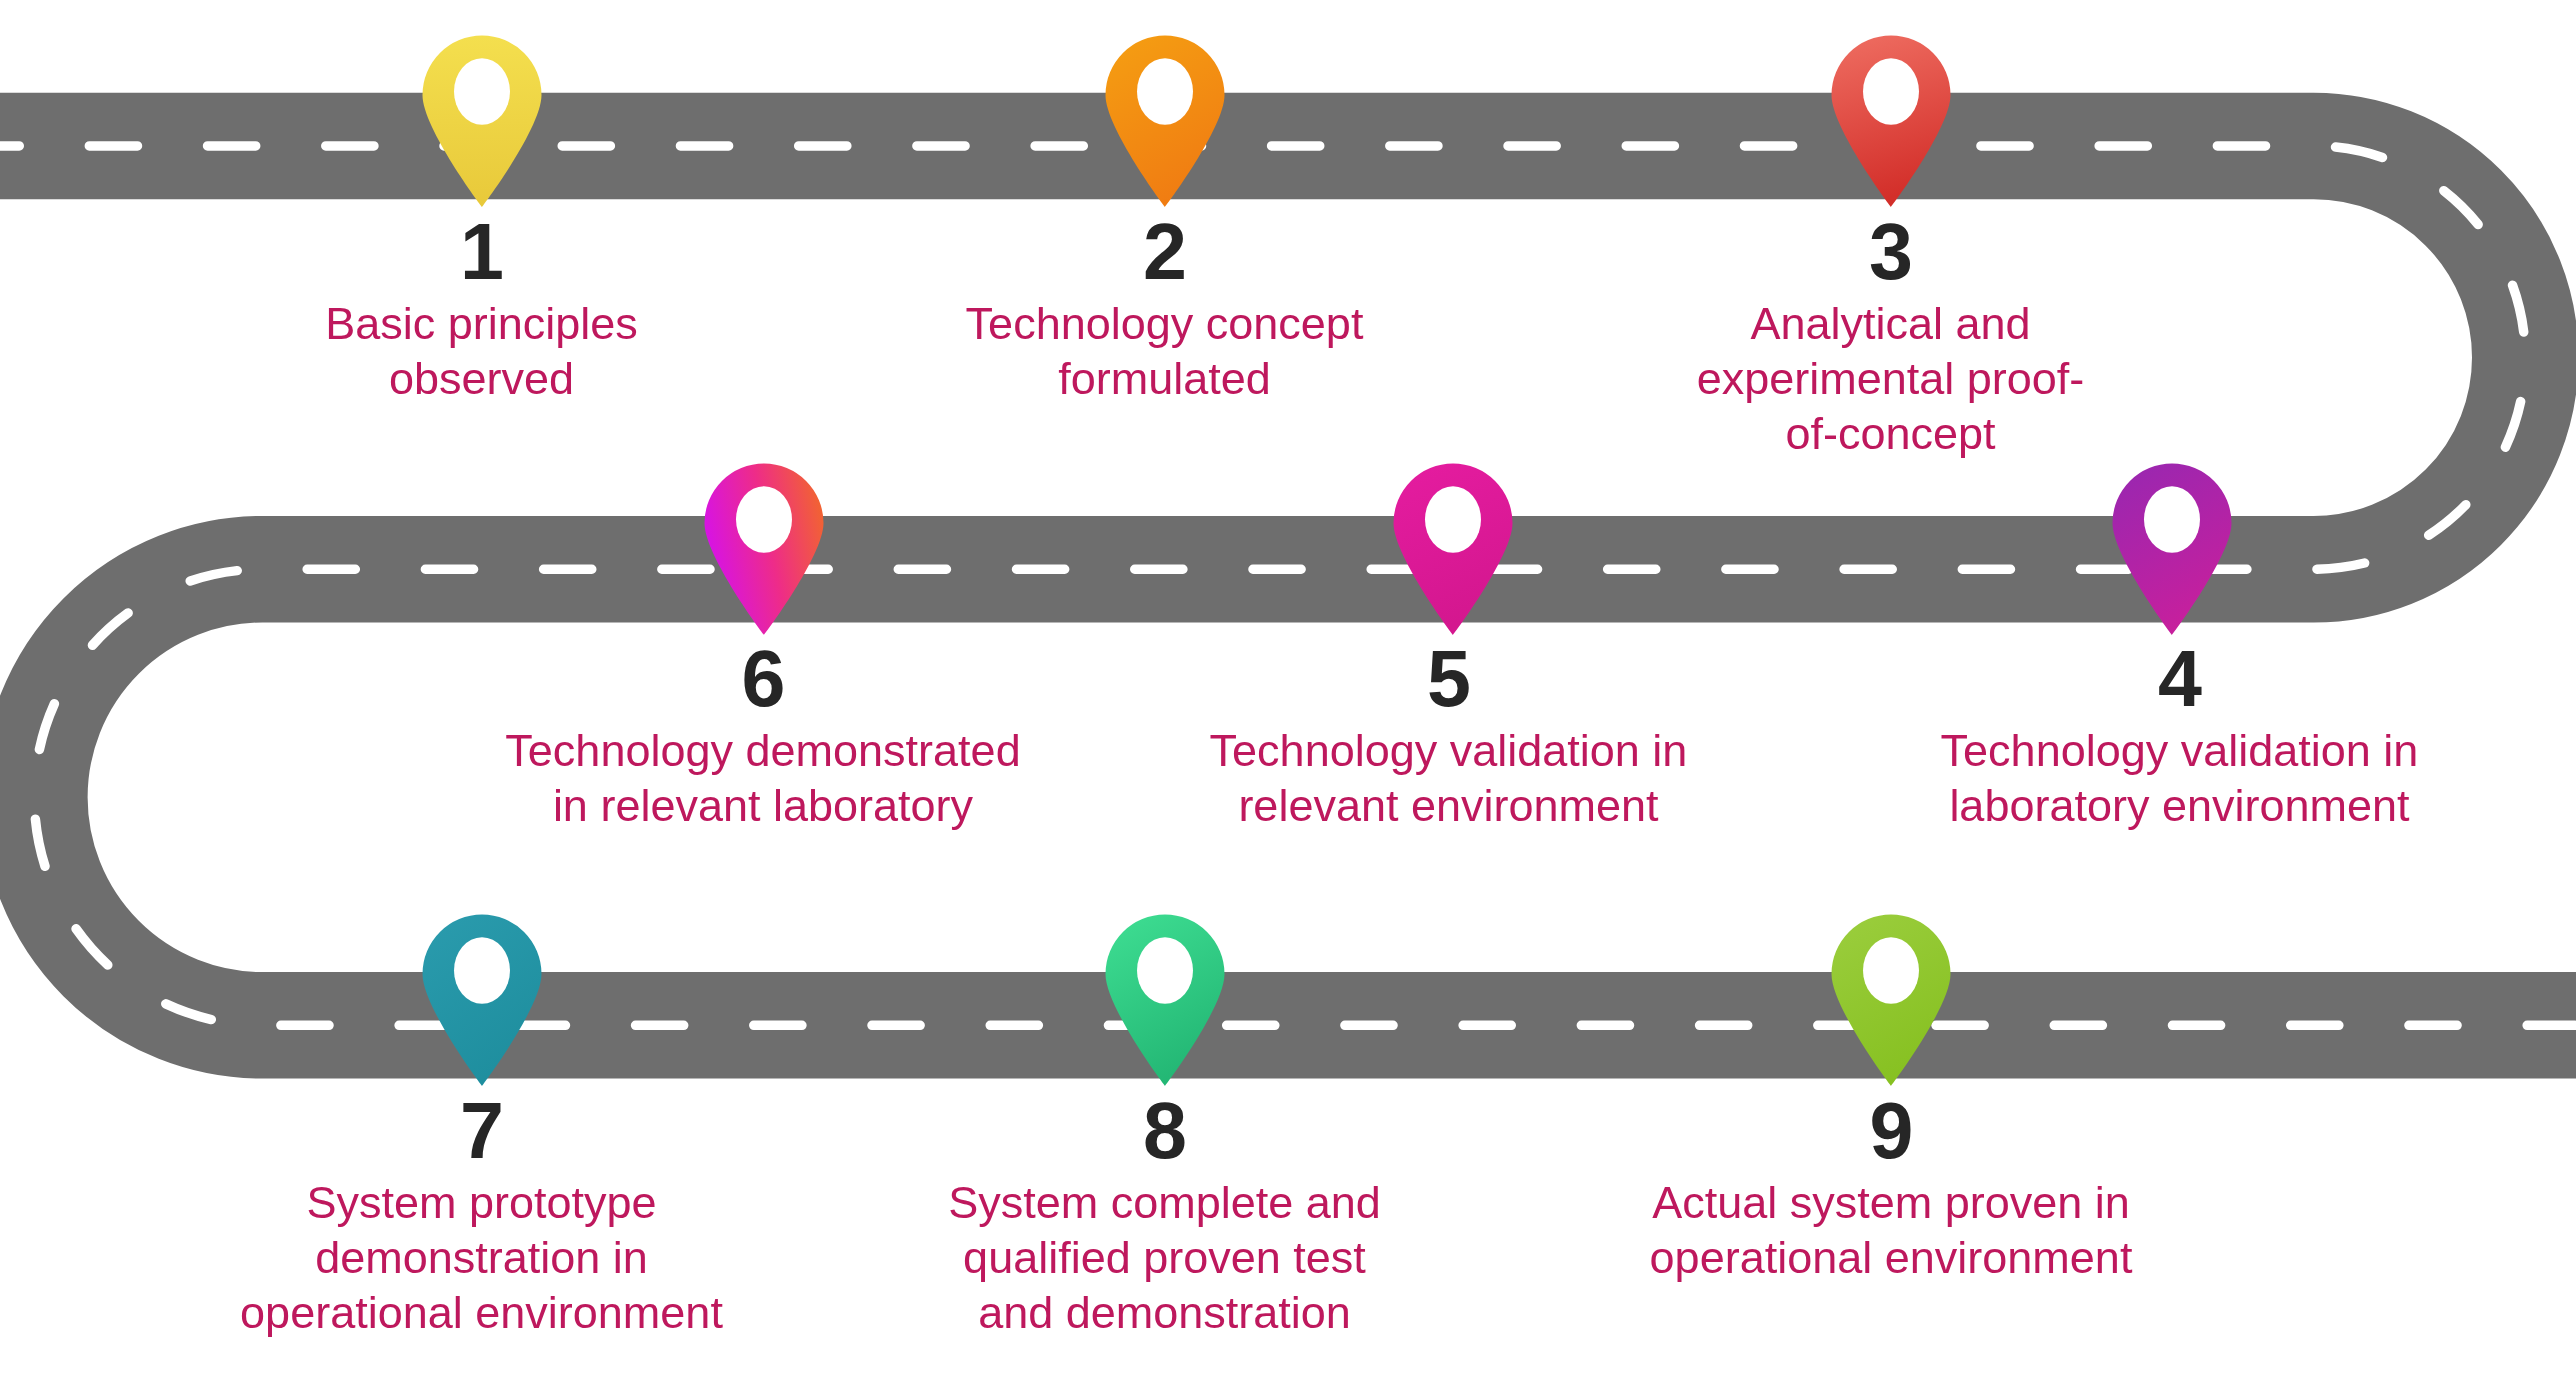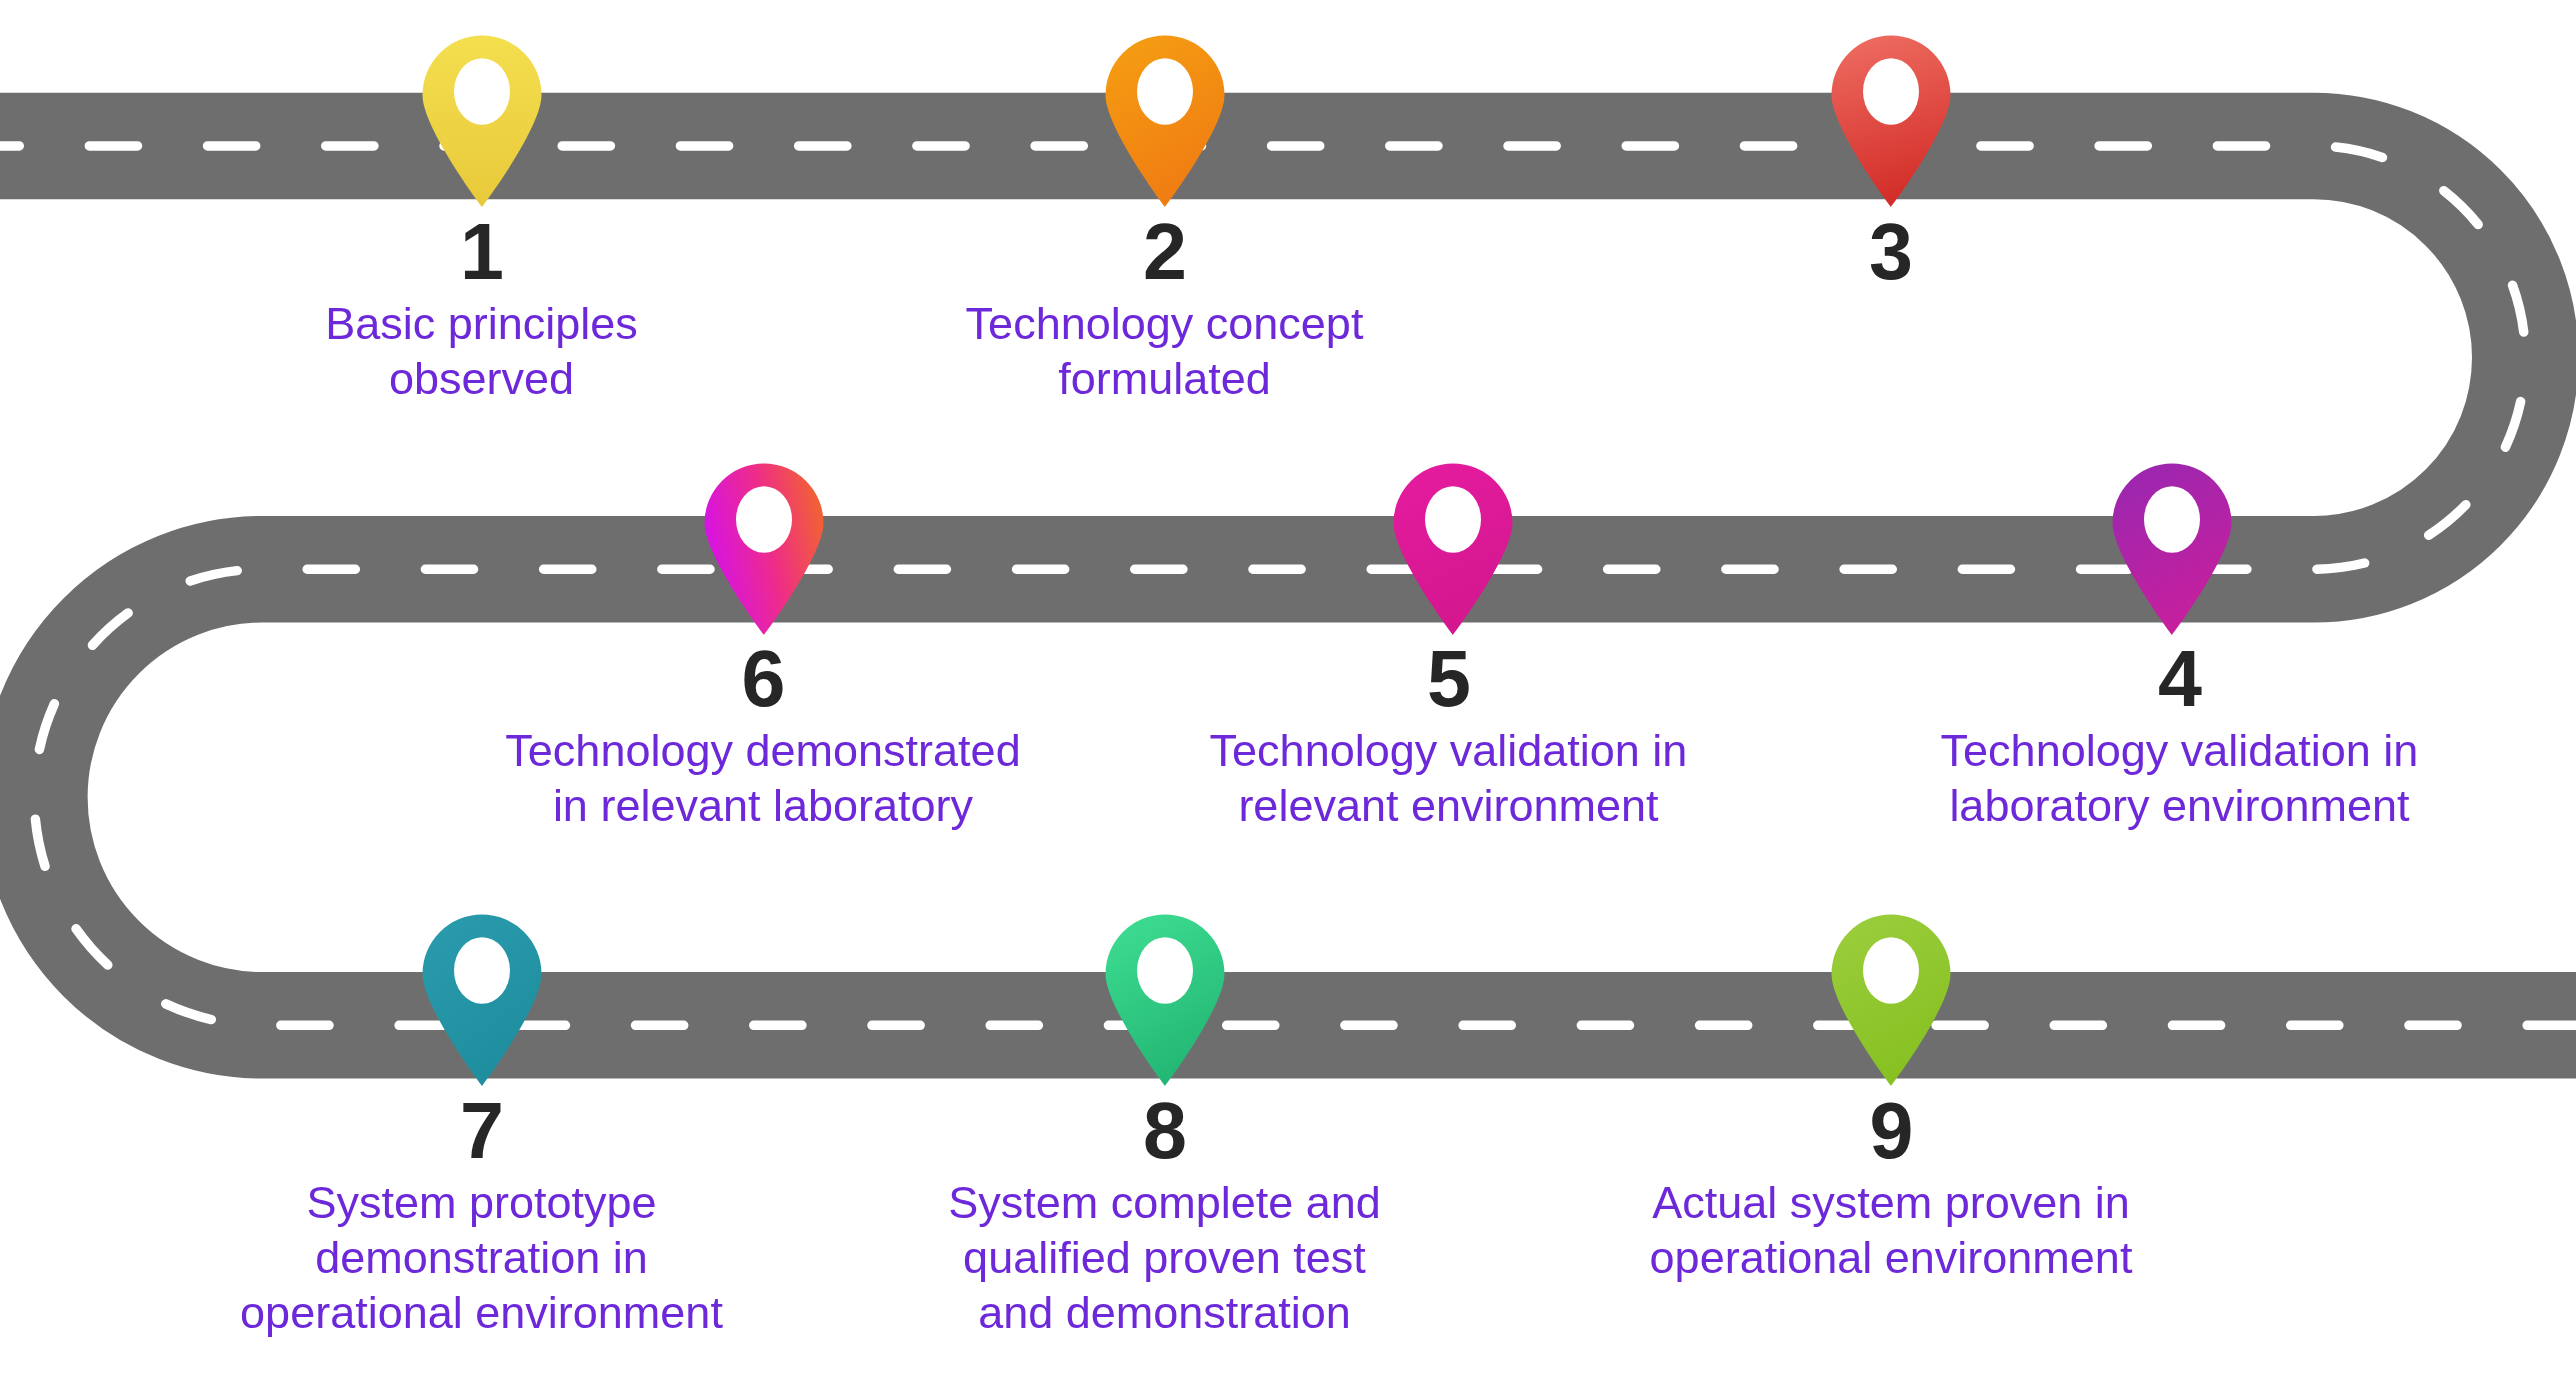--- a/index.html
+++ b/index.html
@@ -10,21 +10,21 @@
   #stage{position:absolute;left:0;top:0;width:2576px;height:1399px;}
   #road-svg{position:absolute;left:0;top:0;width:2576px;height:1399px;}
   .pin{position:absolute;width:0;height:0;}
   .pin svg{position:absolute;left:-70px;top:-169px;width:140px;height:175px;display:block;}
   .step{position:absolute;text-align:center;}
   .step-number{
     font-size:79px;font-weight:bold;color:#262626;line-height:1.0;
     letter-spacing:-0.7px;margin:0 0 5.8px 0;
   }
   .step-label{
-    font-size:45px;color:#6d28d9;line-height:1.22;font-weight:400;
+    font-size:45px;color:#be185d;line-height:1.22;font-weight:400;
     white-space:pre-line;
   }
 </style>
 </head>
 <body>
 
 <div id="stage">
 
   <svg id="road-svg" viewBox="0 0 3529 1917">
     <defs>
@@ -167,20 +167,23 @@
   </div>
 
   <div class="step" style="left:942px;top:212px;width:445px">
     <div class="step-number">2</div>
     <div class="step-label">Technology concept
 formulated</div>
   </div>
 
   <div class="step" style="left:1646px;top:212px;width:489px">
     <div class="step-number">3</div>
+    <div class="step-label">Analytical and
+experimental proof-
+of-concept</div>
   </div>
 
   <div class="step" style="left:1891px;top:639px;width:577px">
     <div class="step-number">4</div>
     <div class="step-label">Technology validation in
 laboratory environment</div>
   </div>
 
   <div class="step" style="left:1153px;top:639px;width:591px">
     <div class="step-number">5</div>

